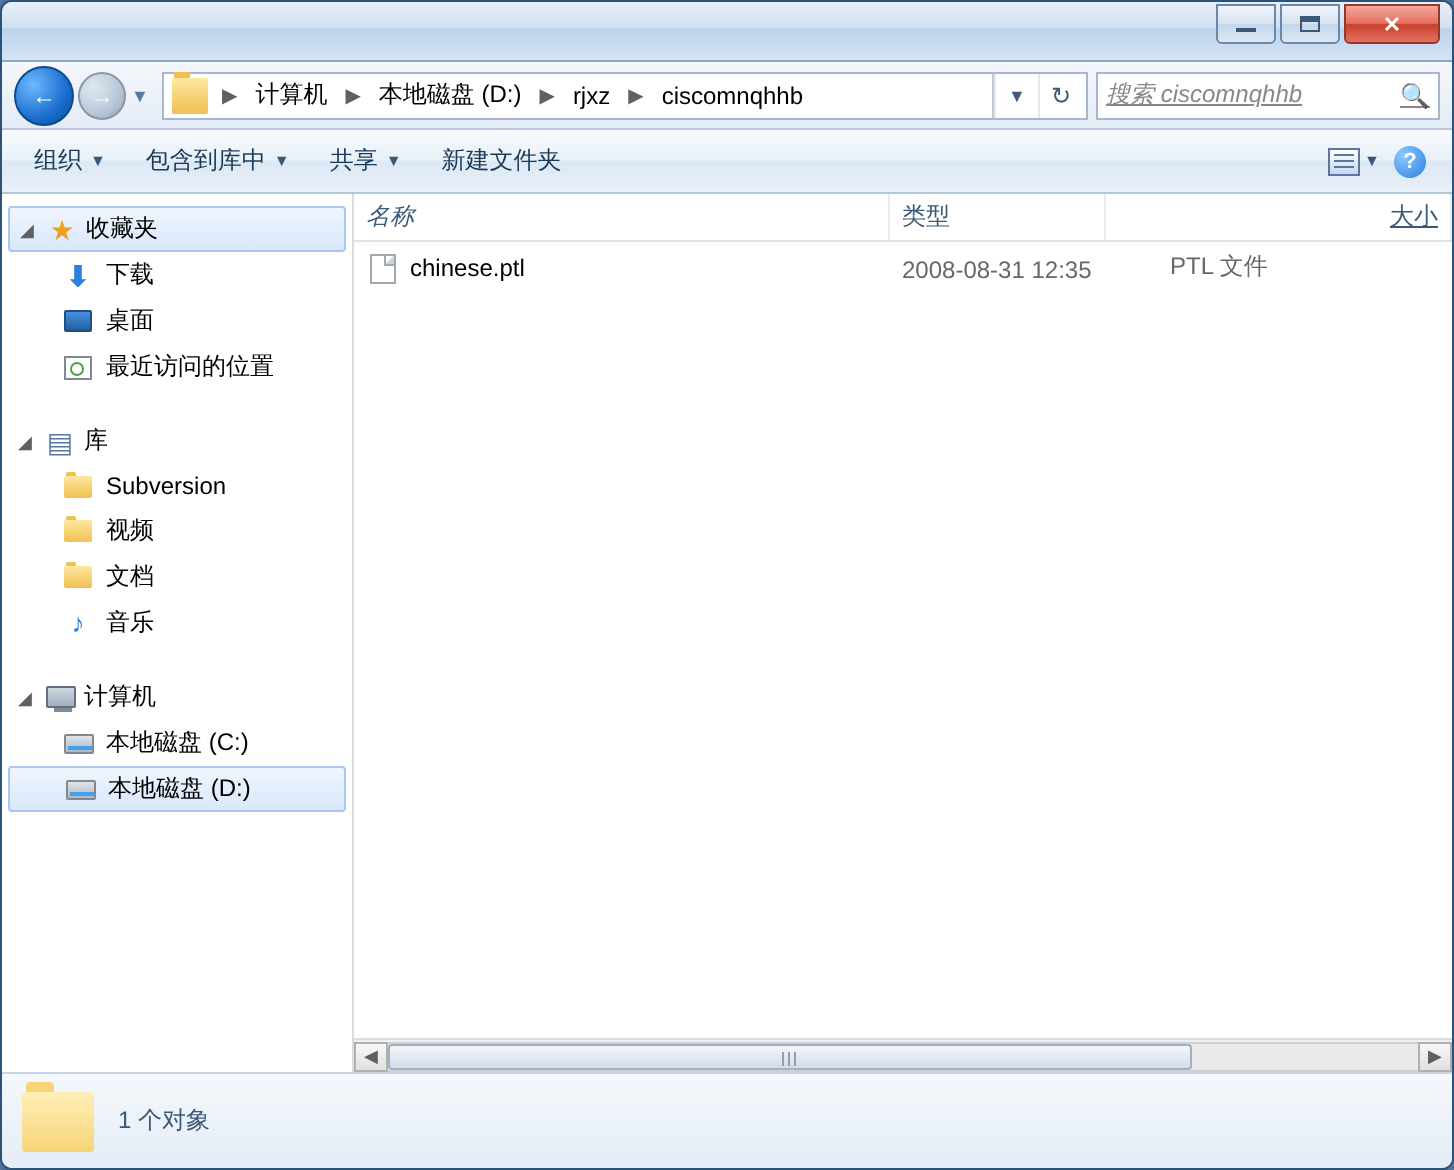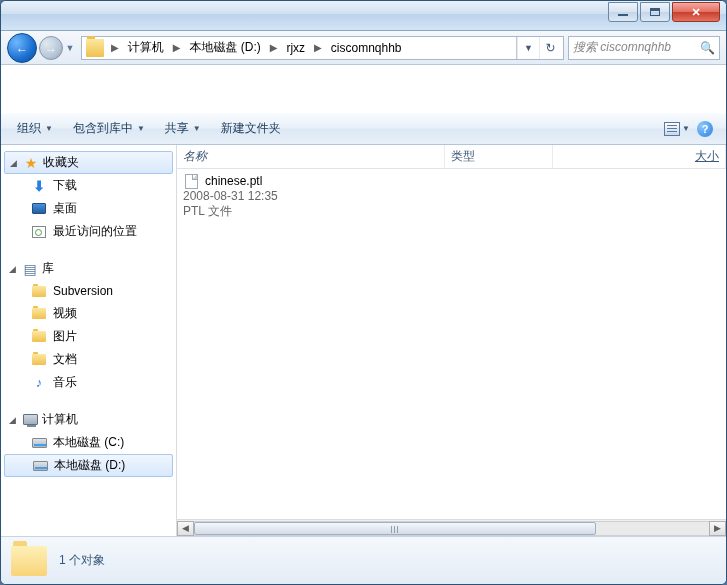--- a/index.html
+++ b/index.html
@@ -21,25 +21,25 @@
 .nav-back { width: 30px; height: 30px; border-radius: 50%; background: radial-gradient(circle at 30% 30%, #6fb8ff, #1a6fd0 60%, #0a4a90); border: 1px solid #0a4a90; display: flex; align-items: center; justify-content: center; color: #fff; font-size: 16px; }
 .nav-fwd { width: 24px; height: 24px; border-radius: 50%; background: radial-gradient(circle at 30% 30%, #e0e8f0, #b8c8d8 60%, #90a0b0); border: 1px solid #8898a8; display: flex; align-items: center; justify-content: center; color: #f4f8fc; font-size: 13px; margin-left: 2px; }
 .nav-drop { width: 14px; height: 24px; display: flex; align-items: center; justify-content: center; color: #5878a0; font-size: 9px; }
 .address-bar { flex: 1; height: 24px; border: 1px solid #a8b8cc; background: #fff; display: flex; align-items: center; padding: 0 2px; }
 .crumb-icon { width: 18px; height: 18px; background: linear-gradient(#fce8a0, #f0c050); border-radius: 1px; margin: 0 2px; position: relative; }
 .crumb-icon::before { content: ""; position: absolute; top: -3px; left: 1px; width: 8px; height: 3px; background: #f0c050; border-radius: 1px 1px 0 0; }
 .crumb-sep { color: #606060; padding: 0 5px; font-size: 10px; }
 .crumb { padding: 0 4px; color: #000; }
 .addr-refresh { display: flex; border-left: 1px solid #c0c8d4; height: 100%; }
 .addr-btn { width: 22px; display: flex; align-items: center; justify-content: center; color: #40597a; border-left: 1px solid #e4eaf0; }
-.search-box { width: 152px; height: 24px; border: 1px solid #a8b8cc; background: #fff; display: flex; align-items: center; padding: 0 4px; color: #888; font-style: italic; }
+.search-box { width: 172px; height: 24px; border: 1px solid #a8b8cc; background: #fff; display: flex; align-items: center; padding: 0 4px; color: #888; font-style: italic; text-decoration: underline; }
 .search-icon { margin-left: auto; color: #4a6a9a; font-style: normal; }
 
 
-.toolbar { height: 32px; background: linear-gradient(#f8fbfe, #e8f0f8 48%, #dce8f4 52%, #e8f0f8); display: flex; align-items: center; padding: 0 8px; gap: 4px; border-bottom: 1px solid #b0c4da; margin-top: 48px; }
+.toolbar { height: 32px; background: linear-gradient(#f8fbfe, #e8f0f8 48%, #dce8f4 52%, #e8f0f8); display: flex; align-items: center; padding: 0 8px; gap: 4px; border-bottom: 1px solid #b0c4da; }
 .tb-item { padding: 4px 8px; color: #1a3a5a; display: flex; align-items: center; gap: 4px; }
 .tb-drop { font-size: 8px; color: #3a5878; }
 .tb-right { margin-left: auto; display: flex; gap: 2px; align-items: center; }
 .tb-icon-btn { width: 26px; height: 24px; display: flex; align-items: center; justify-content: center; }
 .view-icon { width: 16px; height: 14px; border: 1px solid #5878a0; background: linear-gradient(#fff, #c8d8ec); position: relative; }
 .view-icon::after { content: ""; position: absolute; top: 2px; left: 2px; right: 2px; bottom: 2px; background: repeating-linear-gradient(#5878a0 0 1px, transparent 1px 3px); }
 .help-icon { width: 16px; height: 16px; border-radius: 50%; background: radial-gradient(circle at 30% 30%, #8cc8ff, #2a80e0); color: #fff; display: flex; align-items: center; justify-content: center; font-weight: bold; font-size: 11px; }
 
 
 .explorer-body { flex: 1; display: flex; overflow: hidden; background: #fff; }
@@ -73,21 +73,21 @@
 
 
 .content { flex: 1; display: flex; flex-direction: column; overflow: hidden; }
 .col-headers { height: 24px; display: flex; border-bottom: 1px solid #e0e4e8; background: #fff; }
 .col-h { padding: 4px 6px; color: #3a5878; border-right: 1px solid #e8ecf0; display: flex; align-items: center; }
 .col-name { width: 268px; font-style: italic; }
 .col-date { width: 134px; }
 .col-type { width: 108px; }
 .col-size { flex: 1; text-align: right; justify-content: flex-end; text-decoration: underline; }
 .file-rows { flex: 1; overflow: auto; }
-.file-row { display: flex; padding: 4px 0; align-items: flex-start; flex-direction: column; }
+.file-row { display: flex; padding: 4px 0; align-items: flex-end; }
 .cell { padding: 0 6px; display: flex; align-items: center; gap: 6px; }
 .cell.name { width: 268px; }
 .cell.date { width: 134px; color: #656769; }
 .cell.type { width: 108px; color: #656769; }
 .cell.size { flex: 1; }
 .hscroll { height: 17px; background: #f0f0f0; border-top: 1px solid #d8dce0; display: flex; align-items: center; }
 .hscroll-btn { width: 17px; height: 15px; background: linear-gradient(#f8f8f8, #e0e0e0); border: 1px solid #b0b0b0; display: flex; align-items: center; justify-content: center; font-size: 9px; color: #606060; }
 .hscroll-track { flex: 1; height: 15px; background: #eaeaea; position: relative; border-top: 1px solid #d0d0d0; border-bottom: 1px solid #d0d0d0; }
 .hscroll-thumb { position: absolute; left: 0; width: 78%; height: 100%; background: linear-gradient(#f4f6fa, #d4dce8); border: 1px solid #a0b0c4; border-radius: 2px; }
 .hscroll-thumb::after { content:""; position:absolute; left:50%; top:3px; width:8px; height:7px; background:repeating-linear-gradient(90deg,#90a0b4 0 1px,transparent 1px 3px); transform:translateX(-50%); }
@@ -222,26 +222,20 @@
         <div class="tree-item">
             <span class="ico">
               <span class="ico-folder-s"></span>
             </span>
             <span>视频</span>
           </div>
         <div class="tree-item">
             <span class="ico">
               <span class="ico-folder-s"></span>
             </span>
-            <span>图片</span>
-          </div>
-        <div class="tree-item">
-            <span class="ico">
-              <span class="ico-folder-s"></span>
-            </span>
             <span>文档</span>
           </div>
         <div class="tree-item">
             <span class="ico ico-music">♪</span>
             <span>音乐</span>
           </div>
       </div>
 
       <div class="tree-group">
         <div class="tree-header">

